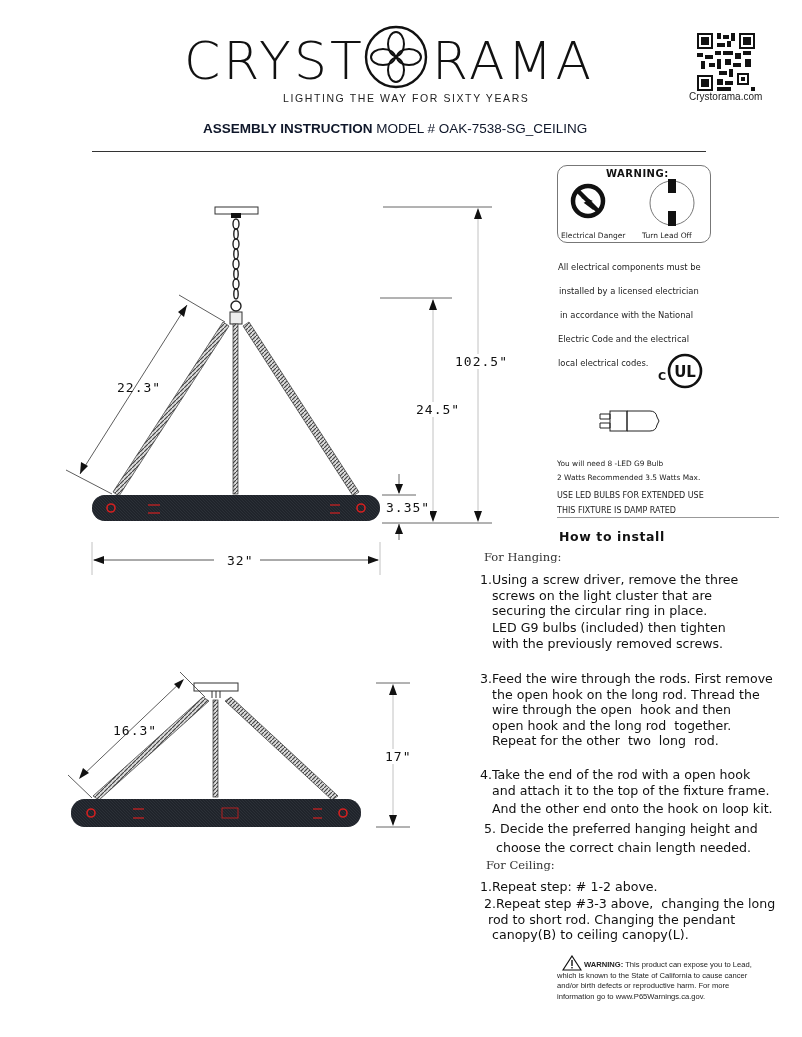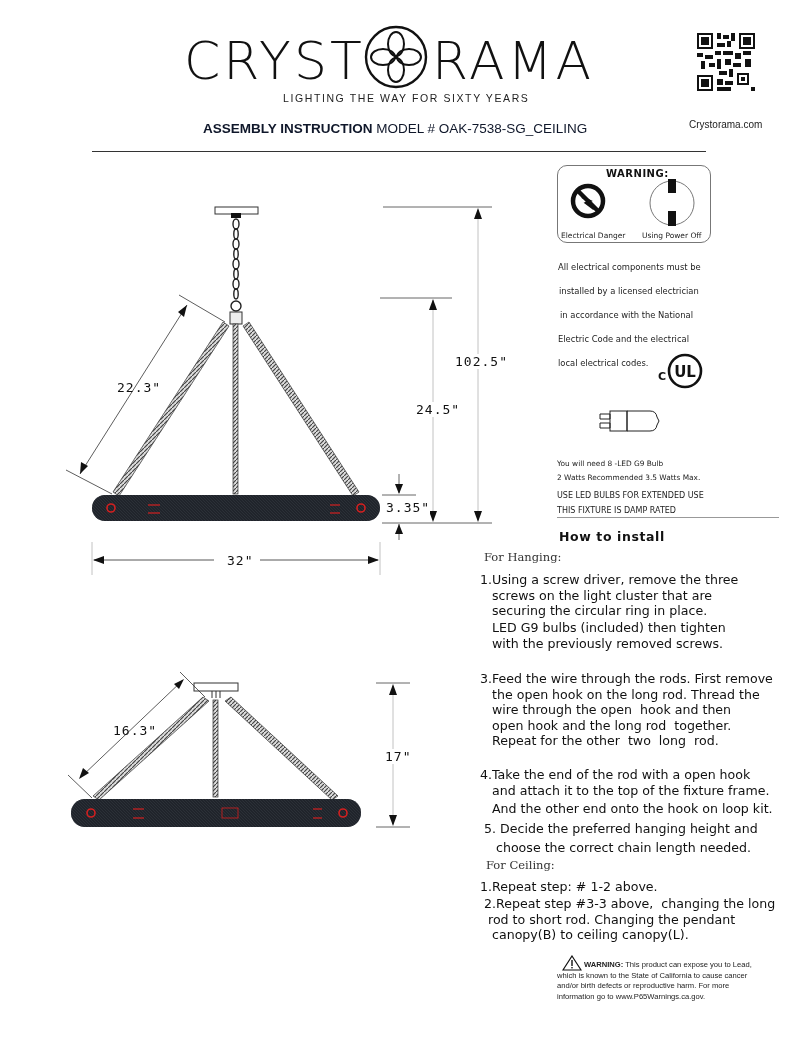--- a/index.html
+++ b/index.html
@@ -1,21 +1,21 @@
 <!DOCTYPE html>
 <html><head>
 <meta charset="utf-8">
 <style>
   html,body{margin:0;padding:0;background:#fff;}
   body{width:802px;height:1037px;position:relative;overflow:hidden;font-family:"DejaVu Sans",sans-serif;color:#111;}
   .abs{position:absolute;}
   
   .logo-word{font-family:"DejaVu Sans",sans-serif;font-size:52px;font-weight:300;letter-spacing:3px;color:#111;line-height:1;}
   .tagline{font-family:"Liberation Sans",sans-serif;font-size:10.5px;letter-spacing:1.6px;color:#222;}
-  .qr-caption{font-family:"Liberation Sans",sans-serif;font-size:10px;color:#222;margin-top:28px;}
+  .qr-caption{font-family:"Liberation Sans",sans-serif;font-size:10px;color:#222;}
   .title{font-family:"Liberation Sans",sans-serif;font-size:13.5px;color:#0f172a;white-space:nowrap;}
   .title b{font-weight:bold;}
   .hr{height:1px;background:#333;}
   
   .warn-box{border:1px solid #777;border-radius:10px;}
   .warn-title{font-family:"DejaVu Sans",sans-serif;font-weight:bold;font-size:10px;letter-spacing:0.5px;}
   .warn-cap{font-family:"DejaVu Sans",sans-serif;font-size:7.5px;color:#222;white-space:nowrap;}
   .elec-line{font-family:"DejaVu Sans",sans-serif;font-size:8.4px;color:#222;white-space:nowrap;}
   .small{font-family:"DejaVu Sans",sans-serif;font-size:7.4px;color:#222;white-space:nowrap;}
   .small2{font-family:"DejaVu Sans",sans-serif;font-size:8px;color:#222;white-space:nowrap;}
@@ -92,21 +92,21 @@
   <circle cx="18" cy="18" r="15" fill="none" stroke="#111" stroke-width="4.5"></circle>
   <line x1="8" y1="8" x2="28" y2="28" stroke="#111" stroke-width="4.5"></line>
   <polyline points="12,14 20,18 16,20 24,26" fill="none" stroke="#111" stroke-width="2.5"></polyline>
 </svg>
 <svg class="abs" style="left:648px;top:178px;" width="48" height="50" viewBox="0 0 48 50">
   <circle cx="24" cy="25" r="22" fill="none" stroke="#555" stroke-width="0.8"></circle>
   <rect x="20" y="1" width="8" height="14" fill="#111"></rect>
   <rect x="20" y="33" width="8" height="15" fill="#111"></rect>
 </svg>
 <div class="abs warn-cap" style="left:561px;top:231px;">Electrical Danger</div>
-<div class="abs warn-cap" style="left:642px;top:231px;">Using Power Off</div>
+<div class="abs warn-cap" style="left:642px;top:231px;">Turn Lead Off</div>
 
 <div class="abs elec-line" style="left:558px;top:262px;">All electrical components must be</div>
 <div class="abs elec-line" style="left:559px;top:286px;">installed by a licensed electrician</div>
 <div class="abs elec-line" style="left:560px;top:310px;"> in accordance with the National</div>
 <div class="abs elec-line" style="left:558px;top:334px;">Electric Code and the electrical</div>
 <div class="abs elec-line" style="left:558px;top:358px;">local electrical codes.</div>
 <div class="abs" style="left:658px;top:370px;font-size:11px;font-weight:bold;font-family:'DejaVu Sans',sans-serif;">C</div>
 <svg class="abs" style="left:666px;top:352px;" width="38" height="38" viewBox="0 0 38 38">
   <circle cx="19" cy="19" r="16" fill="none" stroke="#111" stroke-width="2.6"></circle>
   <text x="19" y="25" text-anchor="middle" font-family="DejaVu Sans, sans-serif" font-weight="bold" font-size="15" fill="#111">UL</text>

